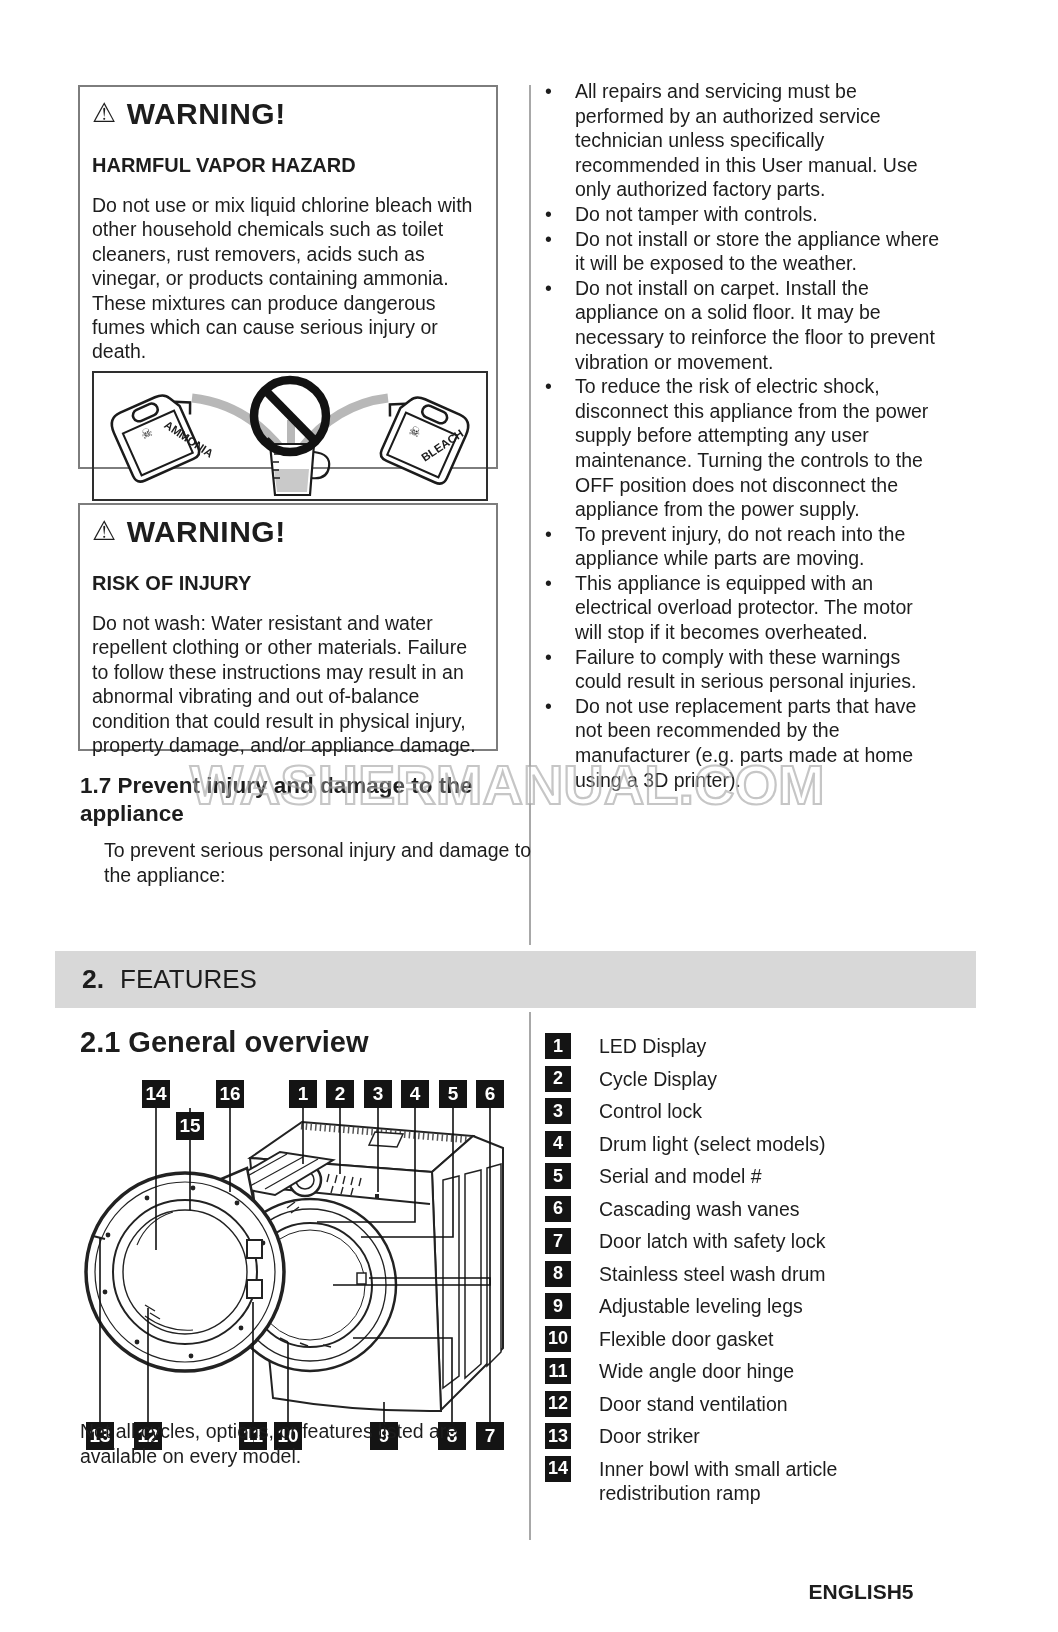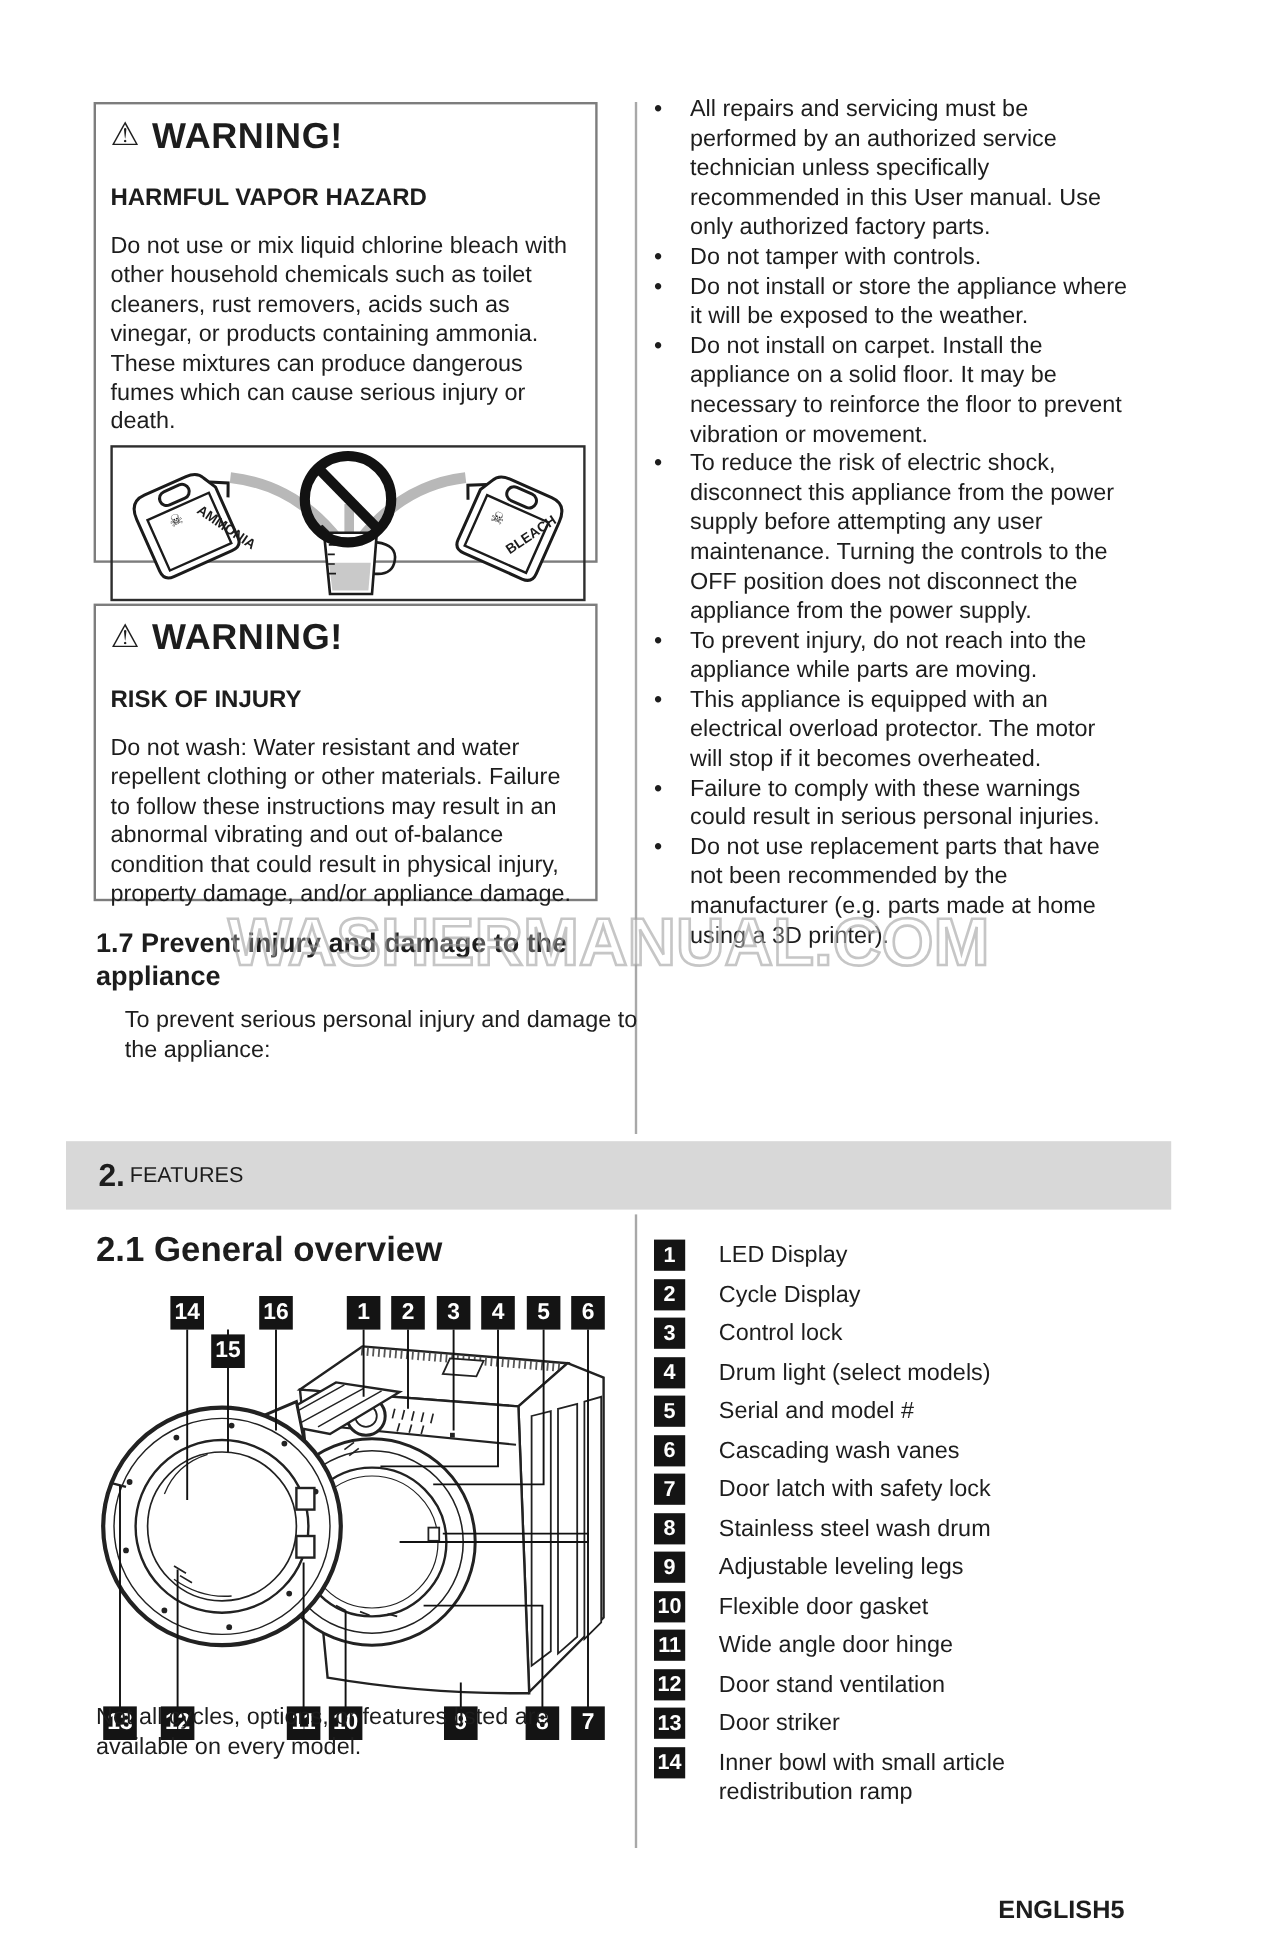--- a/index.html
+++ b/index.html
@@ -29,33 +29,33 @@
   .bullet-item { display:flex; font-size:19.5px; line-height:24.6px; }
   .bullet-dot { width:30px; flex:0 0 30px; }
   .bullet-text { flex:1; }
   
   .vdivider { position:absolute; left:529px; width:1.5px; background:#a8a8a8; }
   #vdiv-top { top:85px; height:860px; }
   #vdiv-bottom { top:1012px; height:528px; }
   
   #features-band { position:absolute; left:55px; top:951px; width:921px; height:57px; background:#d8d8d8; display:flex; align-items:center; padding-left:27px; }
   #features-band .num { font-size:26.5px; font-weight:bold; }
-  #features-band .ttl { font-size:18px; margin-left:4px; }
+  #features-band .ttl { font-size:26px; margin-left:16px; }
   
   #overview-heading { position:absolute; left:80px; top:1026px; font-size:29px; font-weight:bold; }
   
   #diagram { position:absolute; left:75px; top:1080px; width:432px; height:372px; }
   #diagram svg { position:absolute; left:0; top:0; }
   .callout {
     position:absolute; width:28px; height:28px; background:#141414; color:#fff;
     font-size:19px; font-weight:bold; display:flex; align-items:center; justify-content:center;
   }
   
   #diagram-note { position:absolute; left:80px; top:1419px; width:420px; font-size:19.5px; line-height:24.6px; }
-  #footer { position:absolute; left:785px; top:1580px; width:152px; display:flex; justify-content:flex-end; font-size:21px; font-weight:bold; }
+  #footer { position:absolute; left:785px; top:1580px; width:152px; display:flex; justify-content:center; font-size:21px; font-weight:bold; }
   
   #features-list { position:absolute; left:545px; top:1033px; width:400px; }
   .feat-row { display:flex; align-items:flex-start; margin-bottom:6.5px; }
   .feat-num { flex:0 0 26px; width:26px; height:26px; background:#141414; color:#fff; font-size:18px; font-weight:bold; display:flex; align-items:center; justify-content:center; }
   .feat-label { font-size:19.5px; line-height:24px; margin-left:28px; padding-top:1px; }
   
   #watermark {
     position:absolute; left:190px; top:752px; z-index:6; pointer-events:none;
     font-size:56px; font-weight:bold; letter-spacing:0px; white-space:nowrap;
     color:rgba(255,255,255,0.25);

